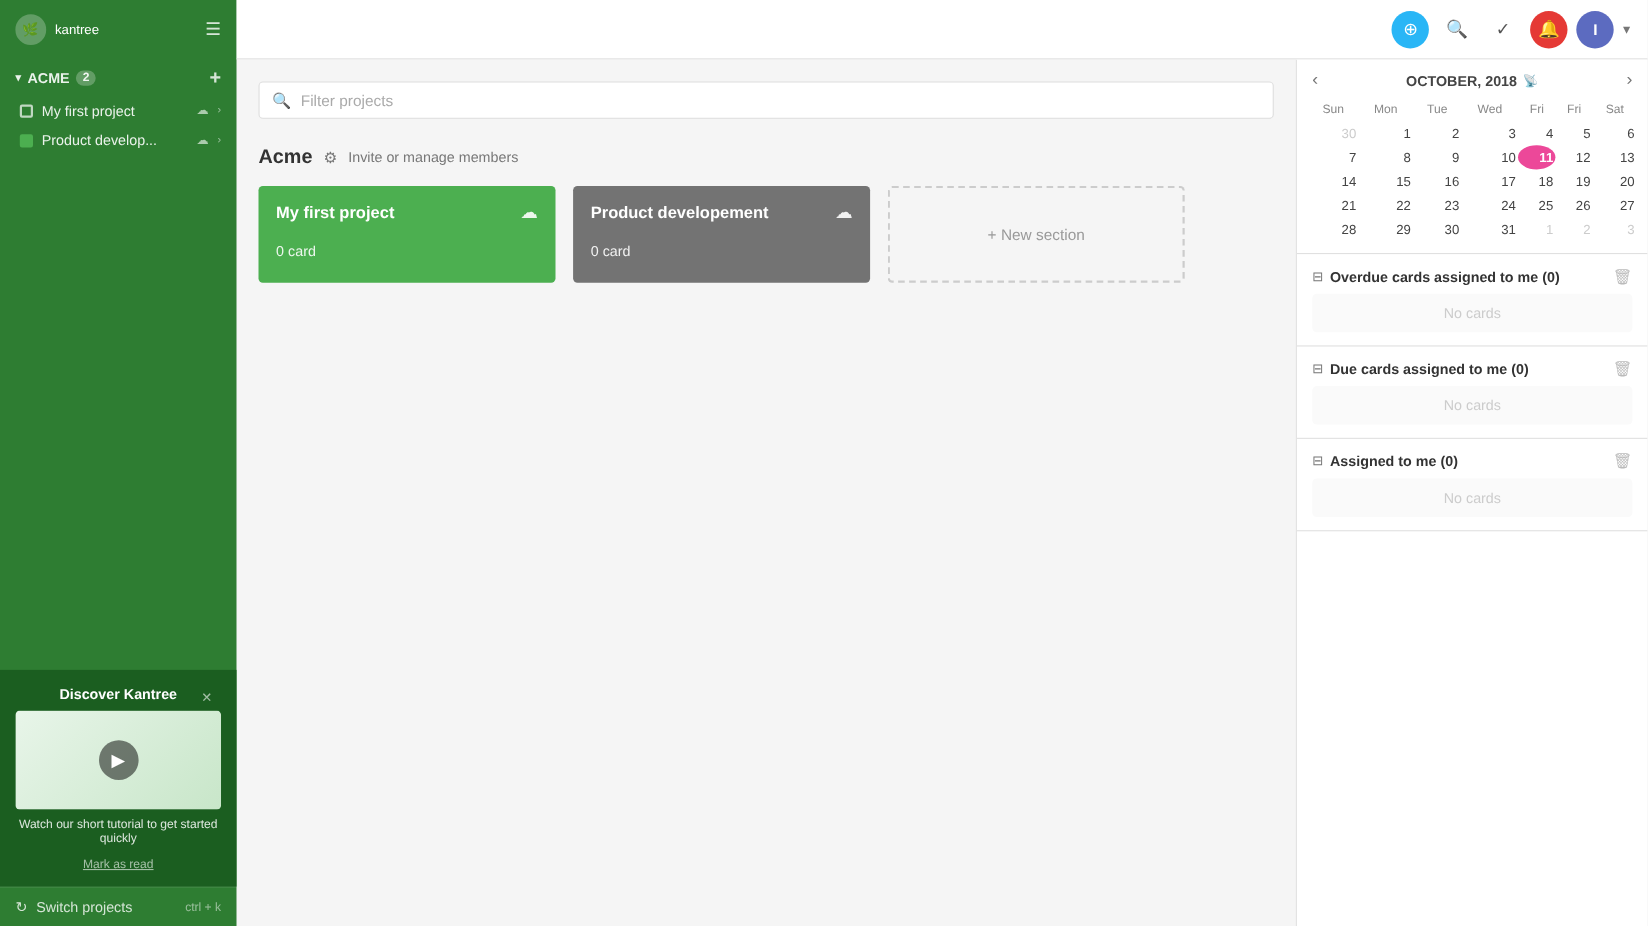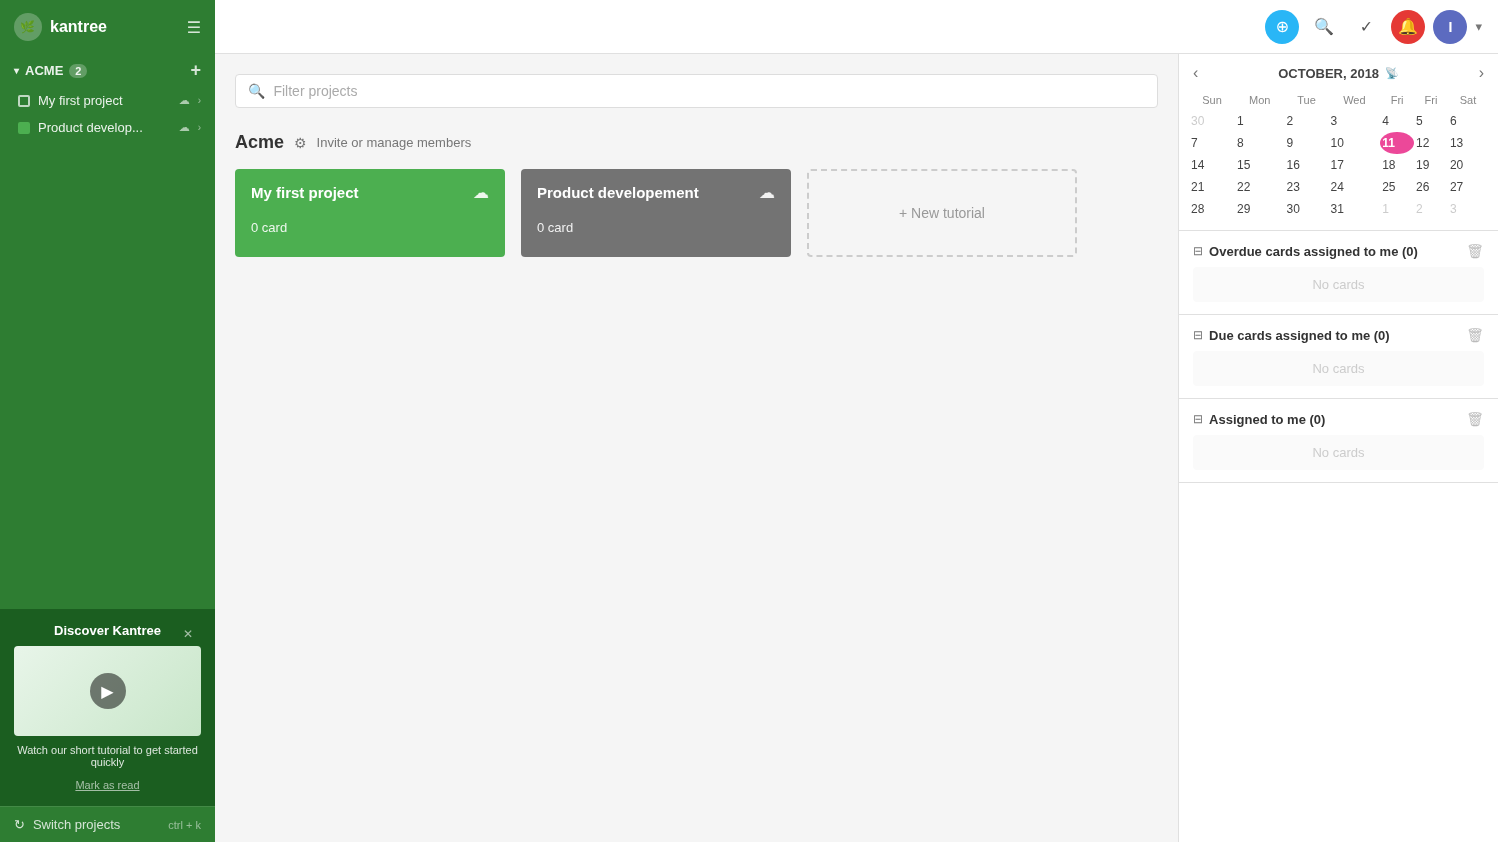--- a/index.html
+++ b/index.html
@@ -30,21 +30,21 @@
     .logo-icon {
       width: 28px;
       height: 28px;
       background: rgba(255,255,255,0.25);
       border-radius: 50%;
       display: flex; align-items: center; justify-content: center;
       font-size: 12px;
       font-weight: bold;
       color: #fff;
     }
-    .logo-text { color: #fff; font-size: 16px; font-weight: 700; }
+    .logo-text { color: #fff; font-size: 12px; font-weight: 400; }
     .hamburger { color: rgba(255,255,255,0.8); cursor: pointer; font-size: 16px; }
 
     .workspace-row {
       display: flex;
       align-items: center;
       justify-content: space-between;
       padding: 6px 14px;
       color: rgba(255,255,255,0.9);
       font-size: 13px;
       font-weight: 600;
@@ -303,21 +303,21 @@
 
     .cal-grid { width: 100%; border-collapse: collapse; }
     .cal-grid th {
       font-size: 11px;
       color: #888;
       font-weight: 500;
       text-align: center;
       padding: 4px 2px;
     }
     .cal-grid td {
-      text-align: left;
+      text-align: right;
       padding: 4px 2px;
       font-size: 12px;
       color: #444;
       cursor: pointer;
       border-radius: 50%;
     }
     .cal-grid td.other-month { color: #ccc; }
     .cal-grid td.today {
       background: #ec4899;
       color: #fff;
@@ -460,21 +460,21 @@
           <div class="project-card-header">
             <span class="project-card-title">Product developement</span>
             <span class="project-card-icon">☁</span>
           </div>
           <div class="project-card-footer">
             <span>0 card</span>
           </div>
         </div>
 
         <div class="new-project-card">
-          <span>+ New tutorial</span>
+          <span>+ New section</span>
         </div>
       </div>
     </div>
 
     <div id="right-panel">
 
       <div class="calendar-section">
         <div class="calendar-header">
           <button class="cal-nav">‹</button>
           <div class="cal-month-title">

